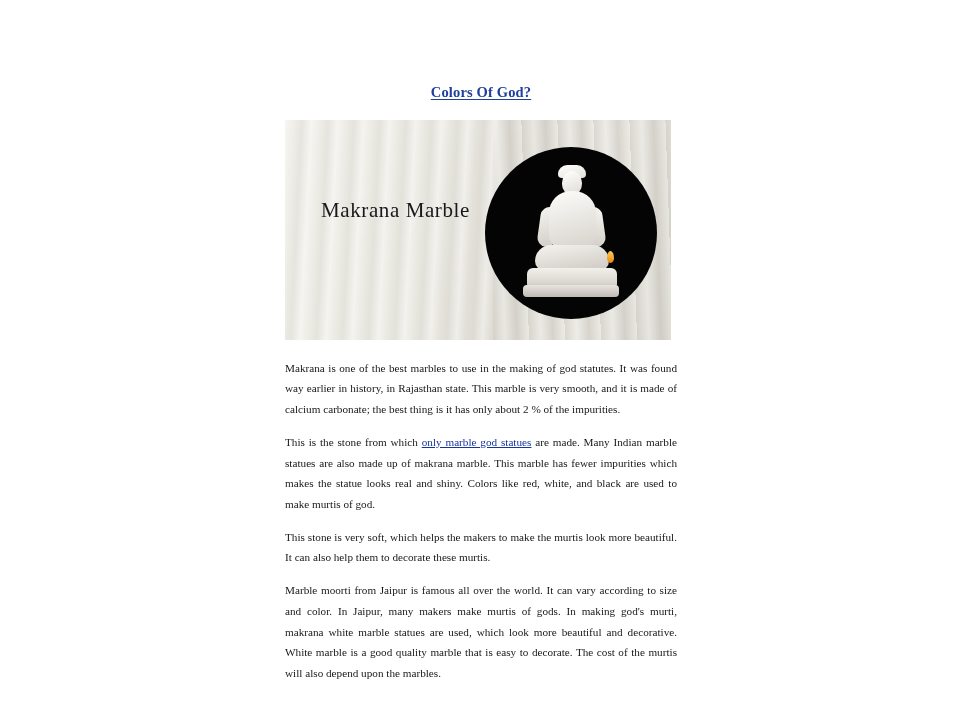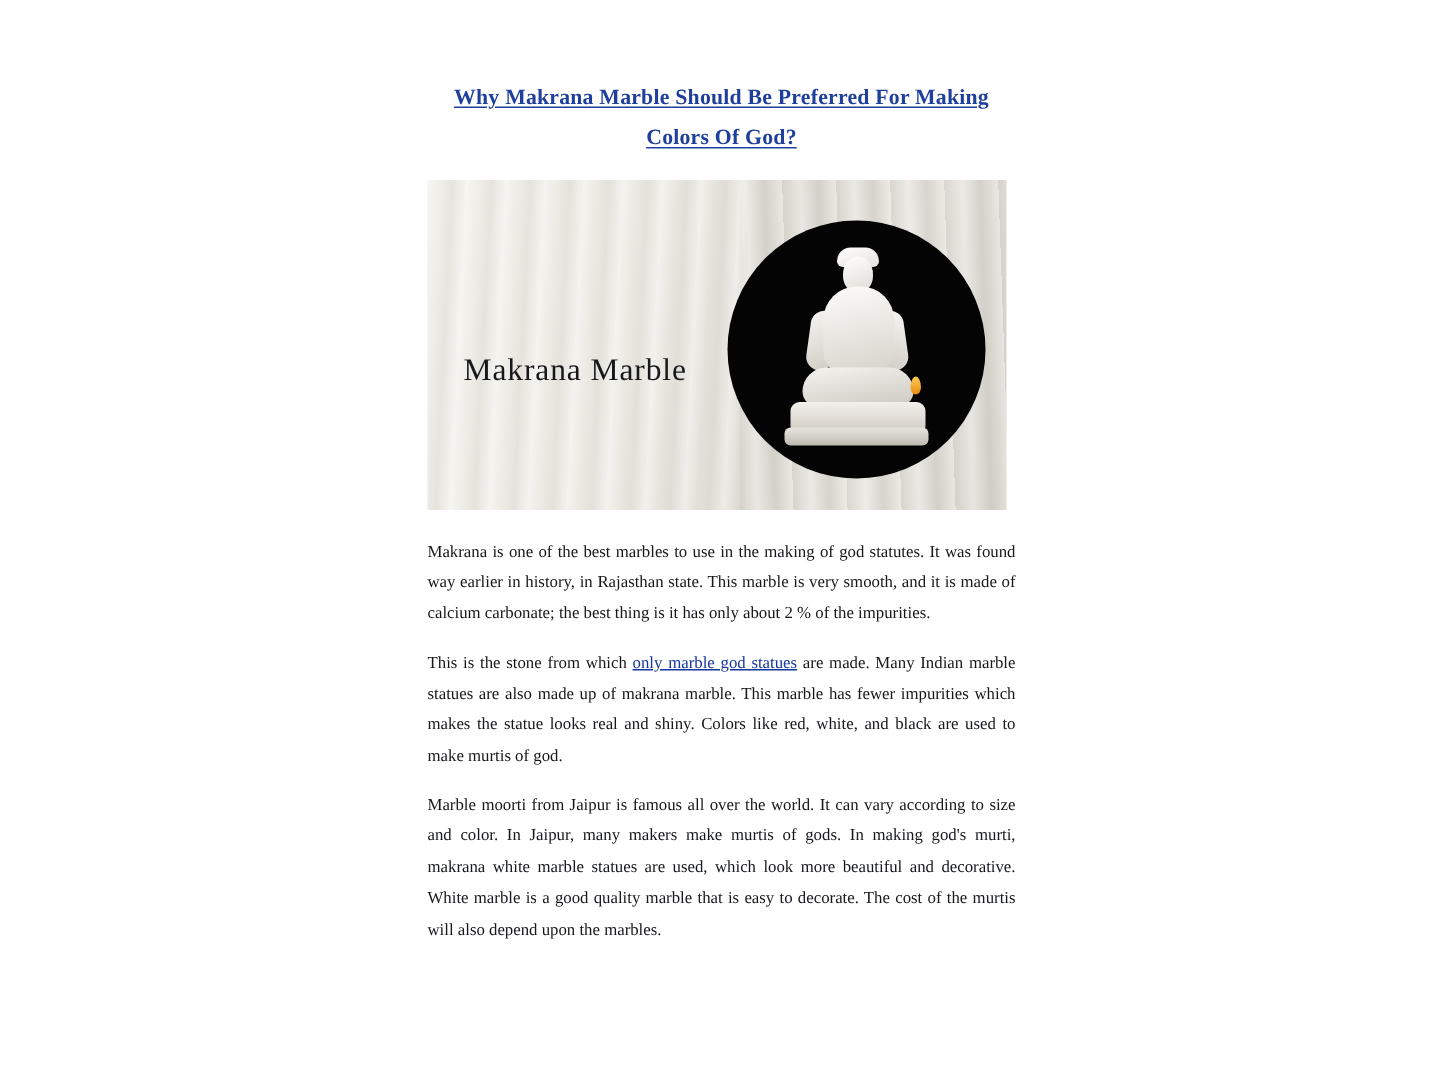--- a/index.html
+++ b/index.html
@@ -58,24 +58,23 @@
   .hero::after {
     content: "";
     position: absolute;
     right: 0; top: 0; bottom: 0;
     width: 46%;
     background:
       repeating-linear-gradient(88deg, rgba(190,188,180,0.30) 0px, rgba(255,255,255,0.30) 12px, rgba(176,174,166,0.28) 24px, rgba(250,250,246,0.35) 36px);
   }
   .hero-text {
     position: absolute;
-    left: 24px;
+    left: 36px;
     top: 78px;
     z-index: 3;
-    margin-top: 36px;
   }
   .hero-title {
     font-family: "Liberation Serif", serif;
     font-size: 21px;
     color: #17181a;
     letter-spacing: 0.6px;
     white-space: nowrap;
   }
   .hero-sub {
     margin-top: 13px;
@@ -188,21 +187,21 @@
   }
 </style>
 </head>
 <body>
 
 <div class="page">
 
   <div class="doc">
 
     <div class="title">
-      <span>Why Makrana Marble Should Be Preferred For Making</span><br>
+      <br>
       <span>Colors Of God?</span>
     </div>
 
     <div class="hero">
       <div class="hero-text">
         <div class="hero-title">Makrana Marble</div>
       </div>
       <div class="hero-circle">
         <div class="idol">
           <div class="turban"></div>
@@ -219,18 +218,21 @@
     </div>
 
     <div>
       <p class="body-text">
         <span>Makrana is one of the best marbles to use in the making of god statutes. It was found way earlier in history, in Rajasthan state. This marble is very smooth, and it is made of calcium carbonate; the best thing is it has only about 2 % of the impurities.</span>
       </p>
       <p class="body-text">
         <span>This is the stone from which </span><a class="inline-link" href="#">only marble god statues</a><span> are made. Many Indian marble statues are also made up of makrana marble. This marble has fewer impurities which makes the statue looks real and shiny. Colors like red, white, and black are used to make murtis of god.</span>
       </p>
       <p class="body-text">
+        <span>This stone is very soft, which helps the makers to make the murtis look more beautiful. It can also help them to decorate these murtis.</span>
+      </p>
+      <p class="body-text">
         <span>Marble moorti from Jaipur is famous all over the world. It can vary according to size and color. In Jaipur, many makers make murtis of gods. In making god's murti, makrana white marble statues are used, which look more beautiful and decorative. White marble is a good quality marble that is easy to decorate. The cost of the murtis will also depend upon the marbles.</span>
       </p>
     </div>
 
   </div>
 </div>
 
 </body></html>

